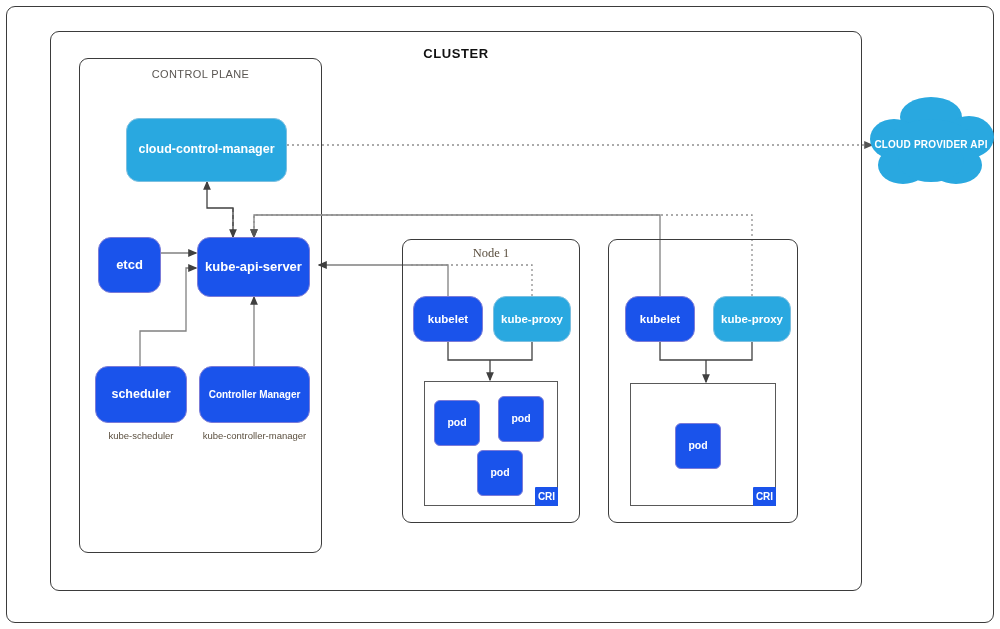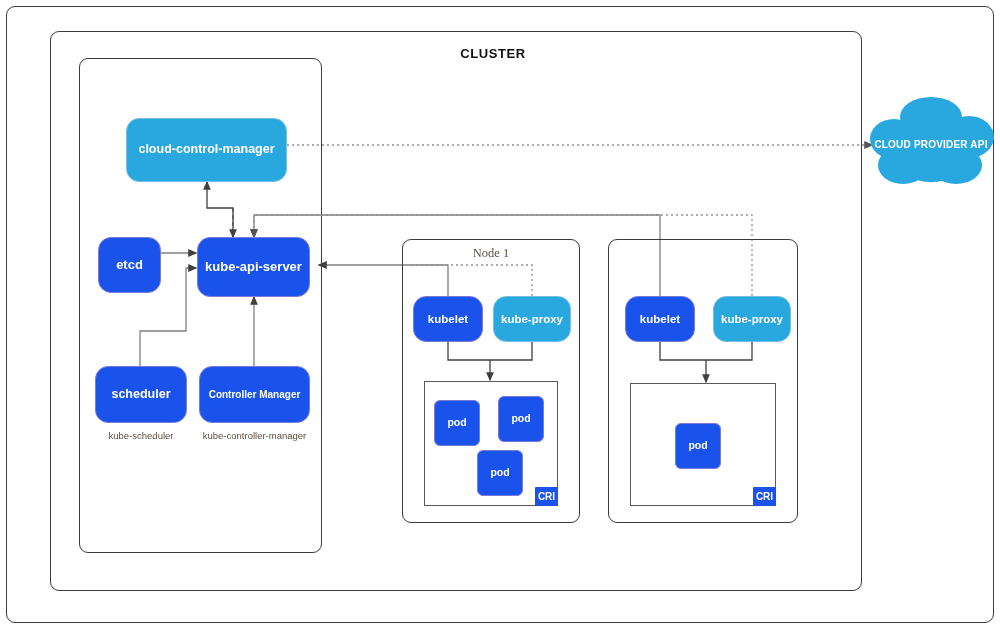--- a/index.html
+++ b/index.html
@@ -151,22 +151,23 @@
 <body>
 
 <div id="canvas">
 
   <div class="frame" style="left:6px; top:6px; width:988px; height:617px;"></div>
 
   <div class="frame" style="left:50px; top:31px; width:812px; height:560px;"></div>
 
   <div class="frame thin" style="left:79px; top:58px; width:243px; height:495px;"></div>
 
-  <div class="frame-title title-cluster" style="left:50px; top:46px; width:812px;padding-left:37px;">CLUSTER</div>
-
+  <div class="frame-title title-cluster" style="left:50px; top:46px; width:812px;">CLUSTER</div>
+
+  <div class="frame-title title-cp" style="left:79px; top:68px; width:243px;">CONTROL PLANE</div>
 
   <svg id="wires" viewBox="0 0 1000 629">
     <defs>
       <marker id="arrow" markerWidth="7" markerHeight="7" refX="6" refY="3" orient="auto" markerUnits="strokeWidth">
         <path d="M0,0 L7,3 L0,6 z" fill="#404040"></path>
       </marker>
       <marker id="arrowLt" markerWidth="7" markerHeight="7" refX="6" refY="3" orient="auto" markerUnits="strokeWidth">
         <path d="M0,0 L7,3 L0,6 z" fill="#555555"></path>
       </marker>
     </defs>

